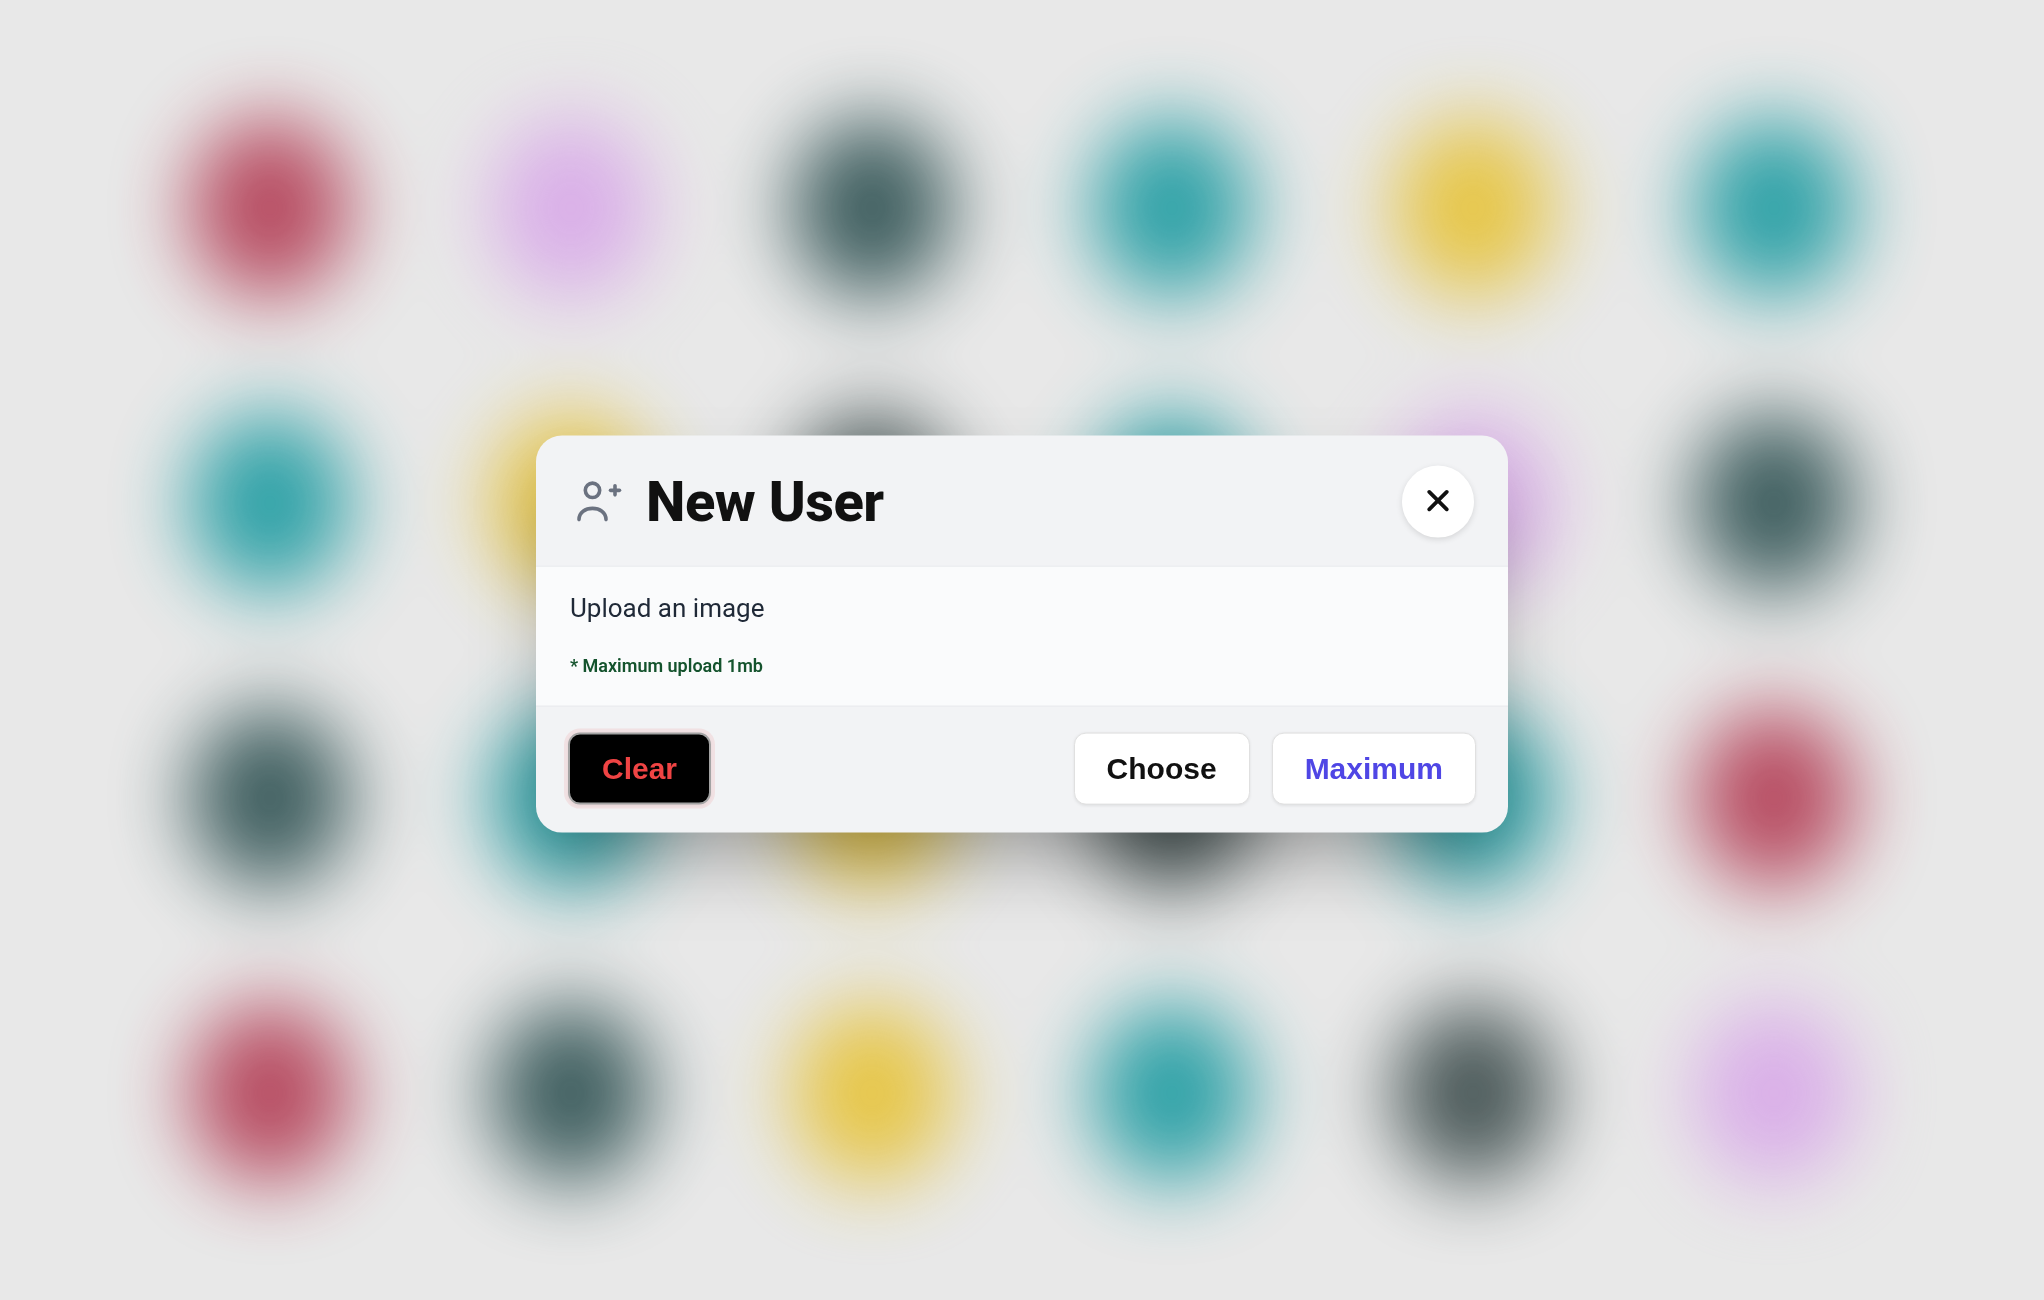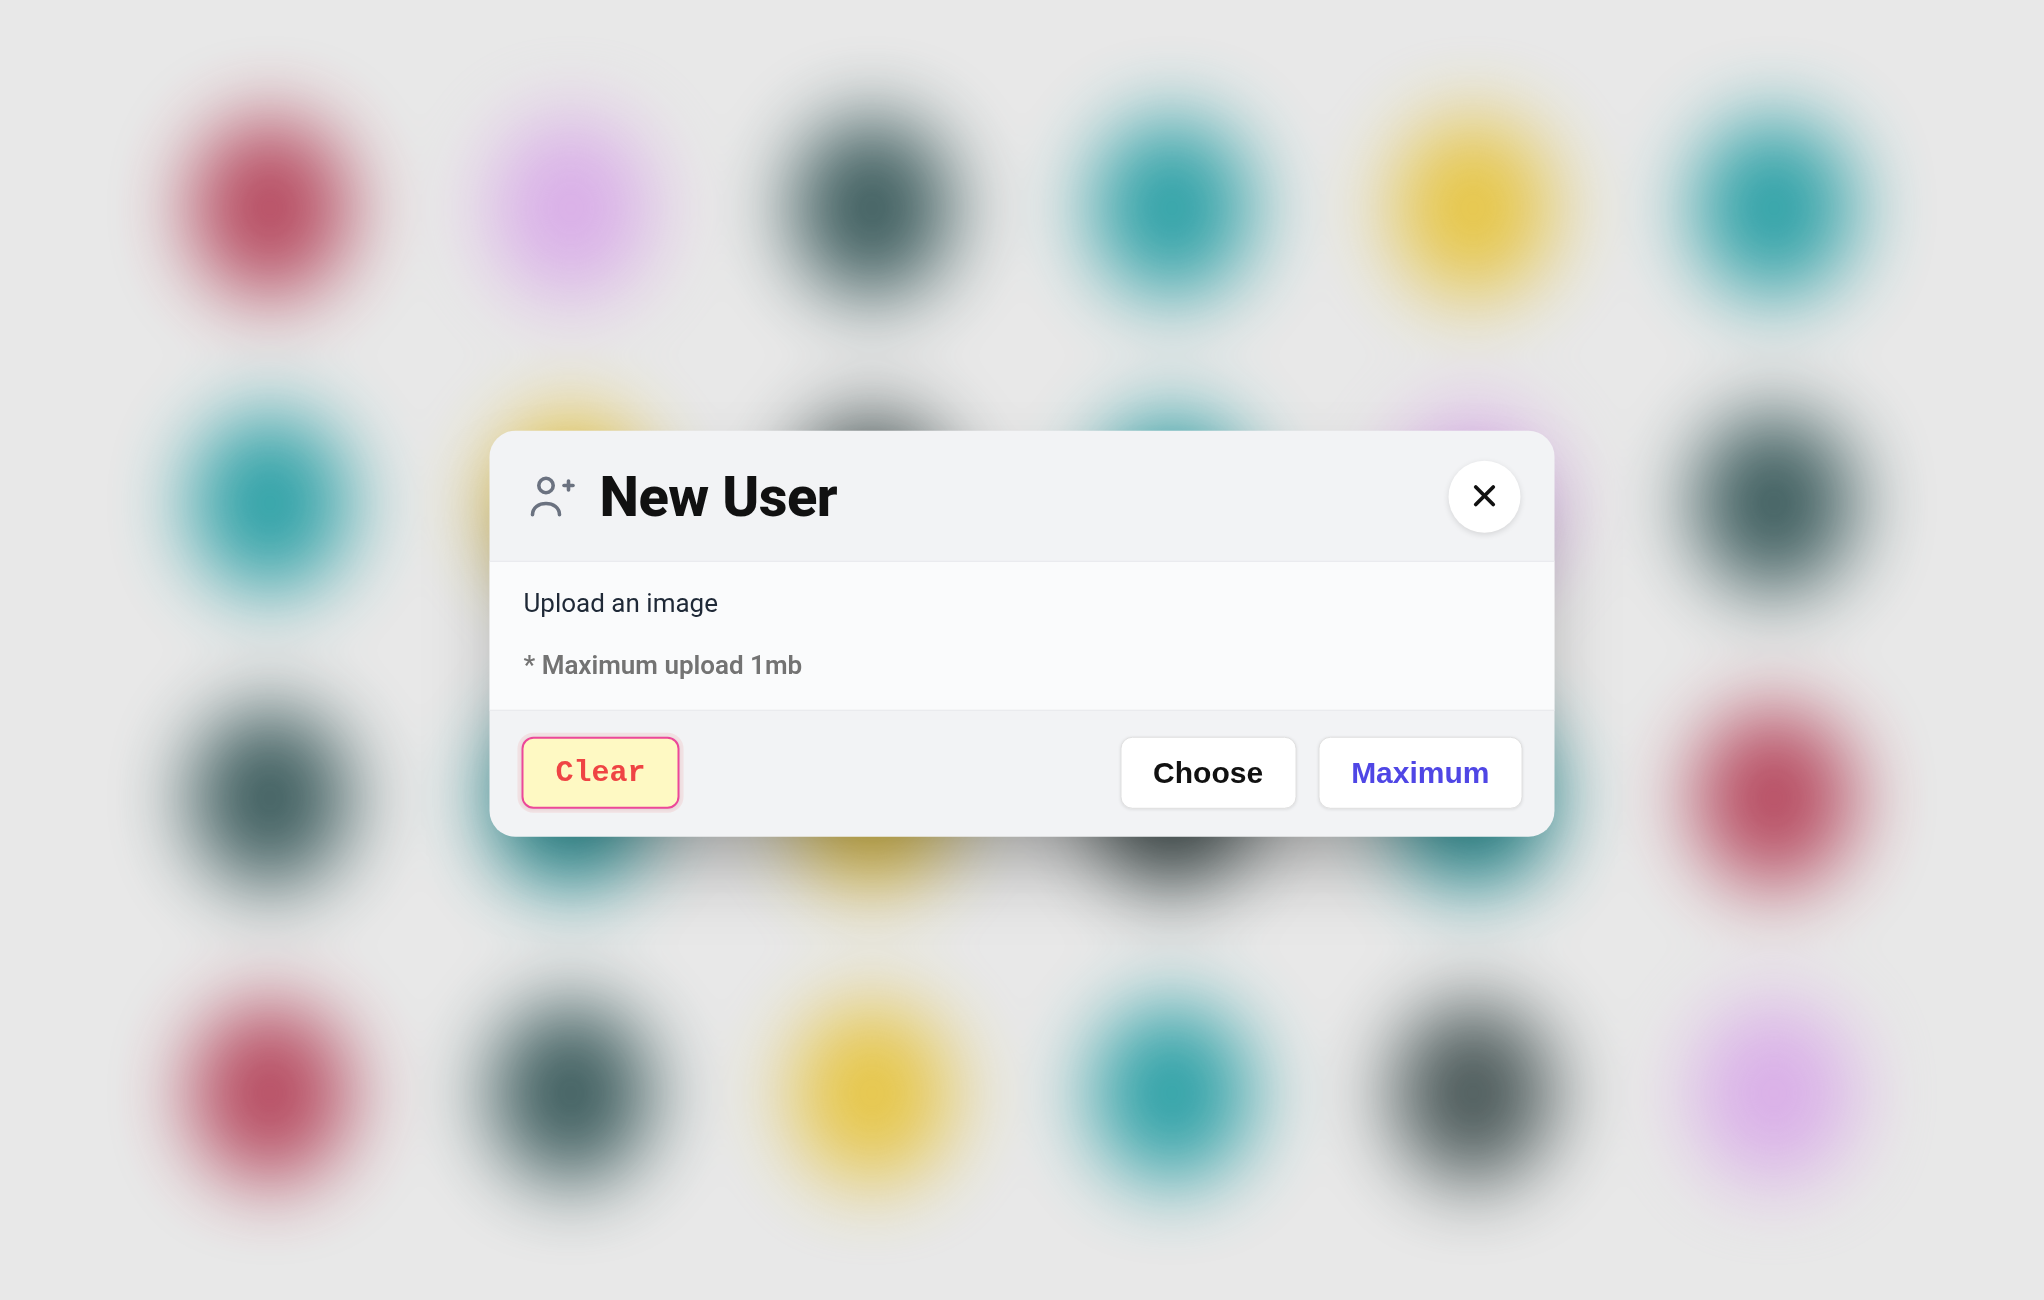--- a/index.html
+++ b/index.html
@@ -28,21 +28,21 @@
     .c-darkteal { background: #2c4f50; }
     .c-teal     { background: #1a9aa0; }
     .c-gold     { background: #e6c235; }
     .c-slate    { background: #3a4a4a; }
 
     
     .modal {
       position: absolute;
       top: 50%; left: 50%;
       transform: translate(-50%, -54%);
-      width: 1065px;
+      width: 972px;
       background: #f2f3f5;
       border-radius: 26px;
       box-shadow: 0 40px 80px -20px rgba(0,0,0,0.35);
       overflow: hidden;
     }
 
     
     .m-header {
       display: flex; align-items: center;
       padding: 30px 34px 28px 34px;
@@ -111,23 +111,23 @@
     }
     .file-status {
       flex: 1;
       display: flex; align-items: center;
       padding: 0 26px;
       font-size: 30px;
       color: #6b7280;
     }
     .hint-row {
       padding: 6px 26px 30px 34px;
-      font-size: 26px;
+      font-size: 18px;
       font-weight: 600;
-      color: #737373;
+      color: #14532d;
     }
 
     
     .m-footer {
       display: flex;
       align-items: center;
       padding: 26px 32px 28px 32px;
       gap: 22px;
     }
     .spacer { flex: 1; }
@@ -137,24 +137,23 @@
       border-radius: 12px;
       font-size: 30px;
       font-weight: 700;
       cursor: pointer;
       background: #fff;
       border: 1px solid #e0e0e0;
       box-shadow: 0 1px 3px rgba(0,0,0,0.08);
     }
     .btn-clear {
       color: #ef4444;
-      border: 2px solid #ec4899;
-      background: #fef9c3;
+      border: 2px solid #a3a3a3;
+      background: #000000;
       box-shadow: 0 0 0 4px rgba(239,68,68,0.10), 0 1px 3px rgba(0,0,0,0.05);
-      font-family: Liberation Mono, monospace;
     }
     .btn-cancel { color: #111; }
     .btn-confirm { color: #4f46e5; }
   </style>
 </head>
 <body>
 
 <div class="bg">
   <div class="bg-row">
     <div class="blob c-crimson"></div>

